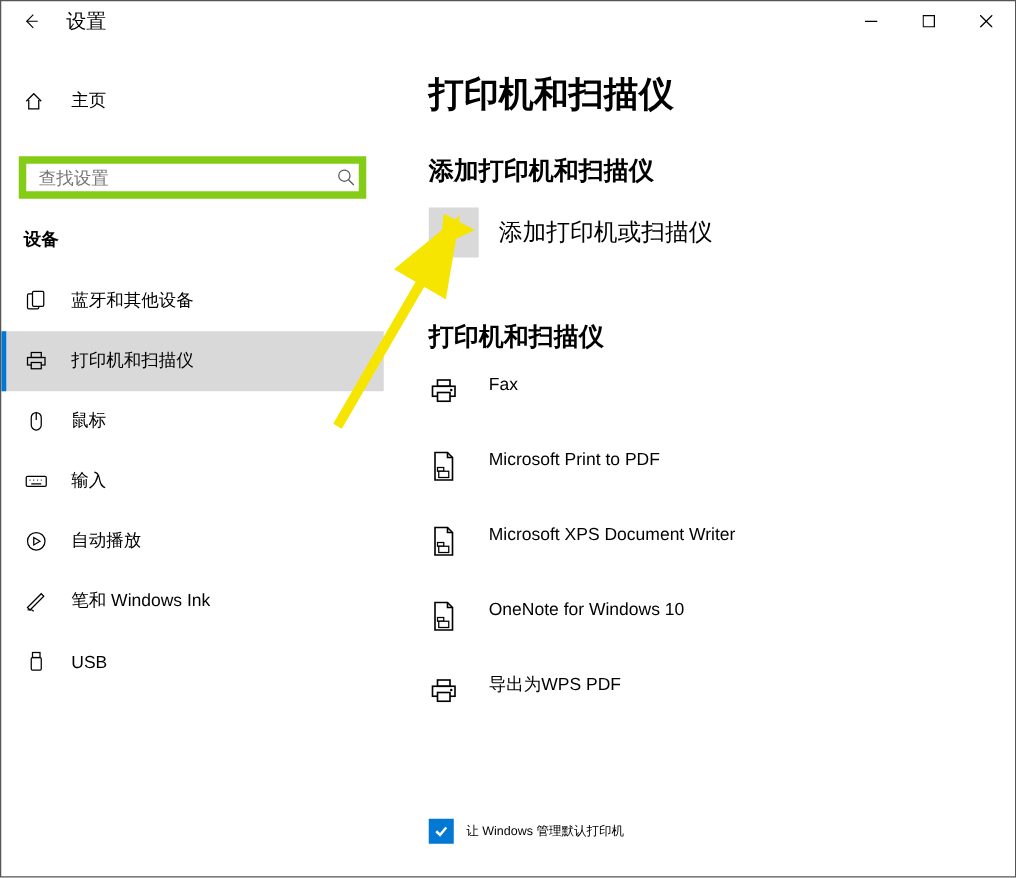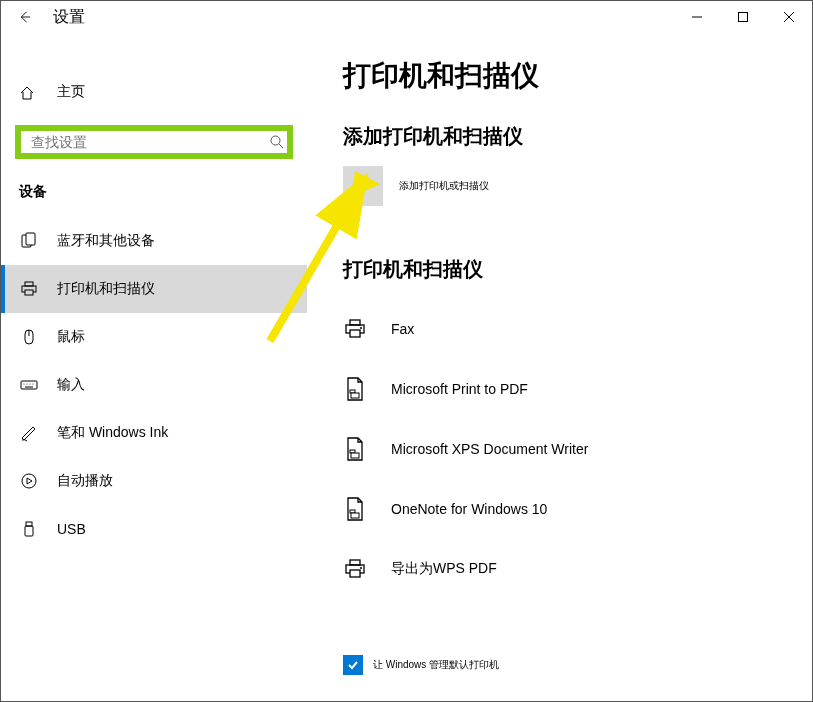--- a/index.html
+++ b/index.html
@@ -51,21 +51,21 @@
       height: calc(100% - 32px);
     }
     .sidebar {
       width: 306px;
       padding: 0;
       display: flex;
       flex-direction: column;
     }
     .home-link {
       display: flex;
-      align-items: flex-end;
+      align-items: center;
       height: 40px;
       padding: 0 18px;
       margin-top: 28px;
       cursor: pointer;
       font-size: 14px;
     }
     .home-link .ico { width: 20px; margin-right: 18px; display:flex; align-items:center; }
     .search-wrap {
       margin: 24px 14px 0 14px;
       position: relative;
@@ -136,24 +136,24 @@
       width: 40px;
       height: 40px;
       background: #d9d9d9;
       display: flex;
       align-items: center;
       justify-content: center;
       font-size: 22px;
       font-weight: 300;
       margin-right: 16px;
     }
-    .add-label { font-size: 10px; }
+    .add-label { font-size: 19px; }
     .printer-list .printer-item {
       display: flex;
-      align-items: center;
+      align-items: flex-start;
       height: 60px;
       cursor: pointer;
     }
     .printer-item .pico {
       width: 24px;
       height: 28px;
       margin-right: 24px;
       display: flex;
       align-items: center;
       justify-content: center;
@@ -272,34 +272,34 @@
               <circle cx="10" cy="8" r="0.5" fill="#000"></circle>
               <circle cx="13" cy="8" r="0.5" fill="#000"></circle>
               <line x1="5" y1="11" x2="13" y2="11" stroke="#000" stroke-width="1"></line>
             </svg>
         </span>
         <span>输入</span>
       </div>
       <div class="nav-item">
         <span class="ico">
           <svg width="18" height="18" viewBox="0 0 18 18">
+              <circle cx="9" cy="9" r="7" stroke="#000" stroke-width="1" fill="none"></circle>
+              <path d="M7 6 L12 9 L7 12 Z" stroke="#000" stroke-width="1" fill="none"></path>
+            </svg>
+        </span>
+        <span>自动播放</span>
+      </div>
+      <div class="nav-item">
+        <span class="ico">
+          <svg width="18" height="18" viewBox="0 0 18 18">
               <path d="M3 15 L14 4 L16 6 L5 17 Z" stroke="#000" stroke-width="1" fill="none" transform="translate(-1,-1)"></path>
               <path d="M2 16 Q5 15 7 17" stroke="#000" stroke-width="1" fill="none"></path>
             </svg>
         </span>
         <span>笔和 Windows Ink</span>
-      </div>
-      <div class="nav-item">
-        <span class="ico">
-          <svg width="18" height="18" viewBox="0 0 18 18">
-              <circle cx="9" cy="9" r="7" stroke="#000" stroke-width="1" fill="none"></circle>
-              <path d="M7 6 L12 9 L7 12 Z" stroke="#000" stroke-width="1" fill="none"></path>
-            </svg>
-        </span>
-        <span>自动播放</span>
       </div>
       <div class="nav-item">
         <span class="ico">
           <svg width="18" height="18" viewBox="0 0 18 18">
               <rect x="6" y="2" width="6" height="4" stroke="#000" stroke-width="1" fill="none"></rect>
               <rect x="5" y="6" width="8" height="10" rx="1" stroke="#000" stroke-width="1" fill="none"></rect>
             </svg>
         </span>
         <span>USB</span>
       </div>

